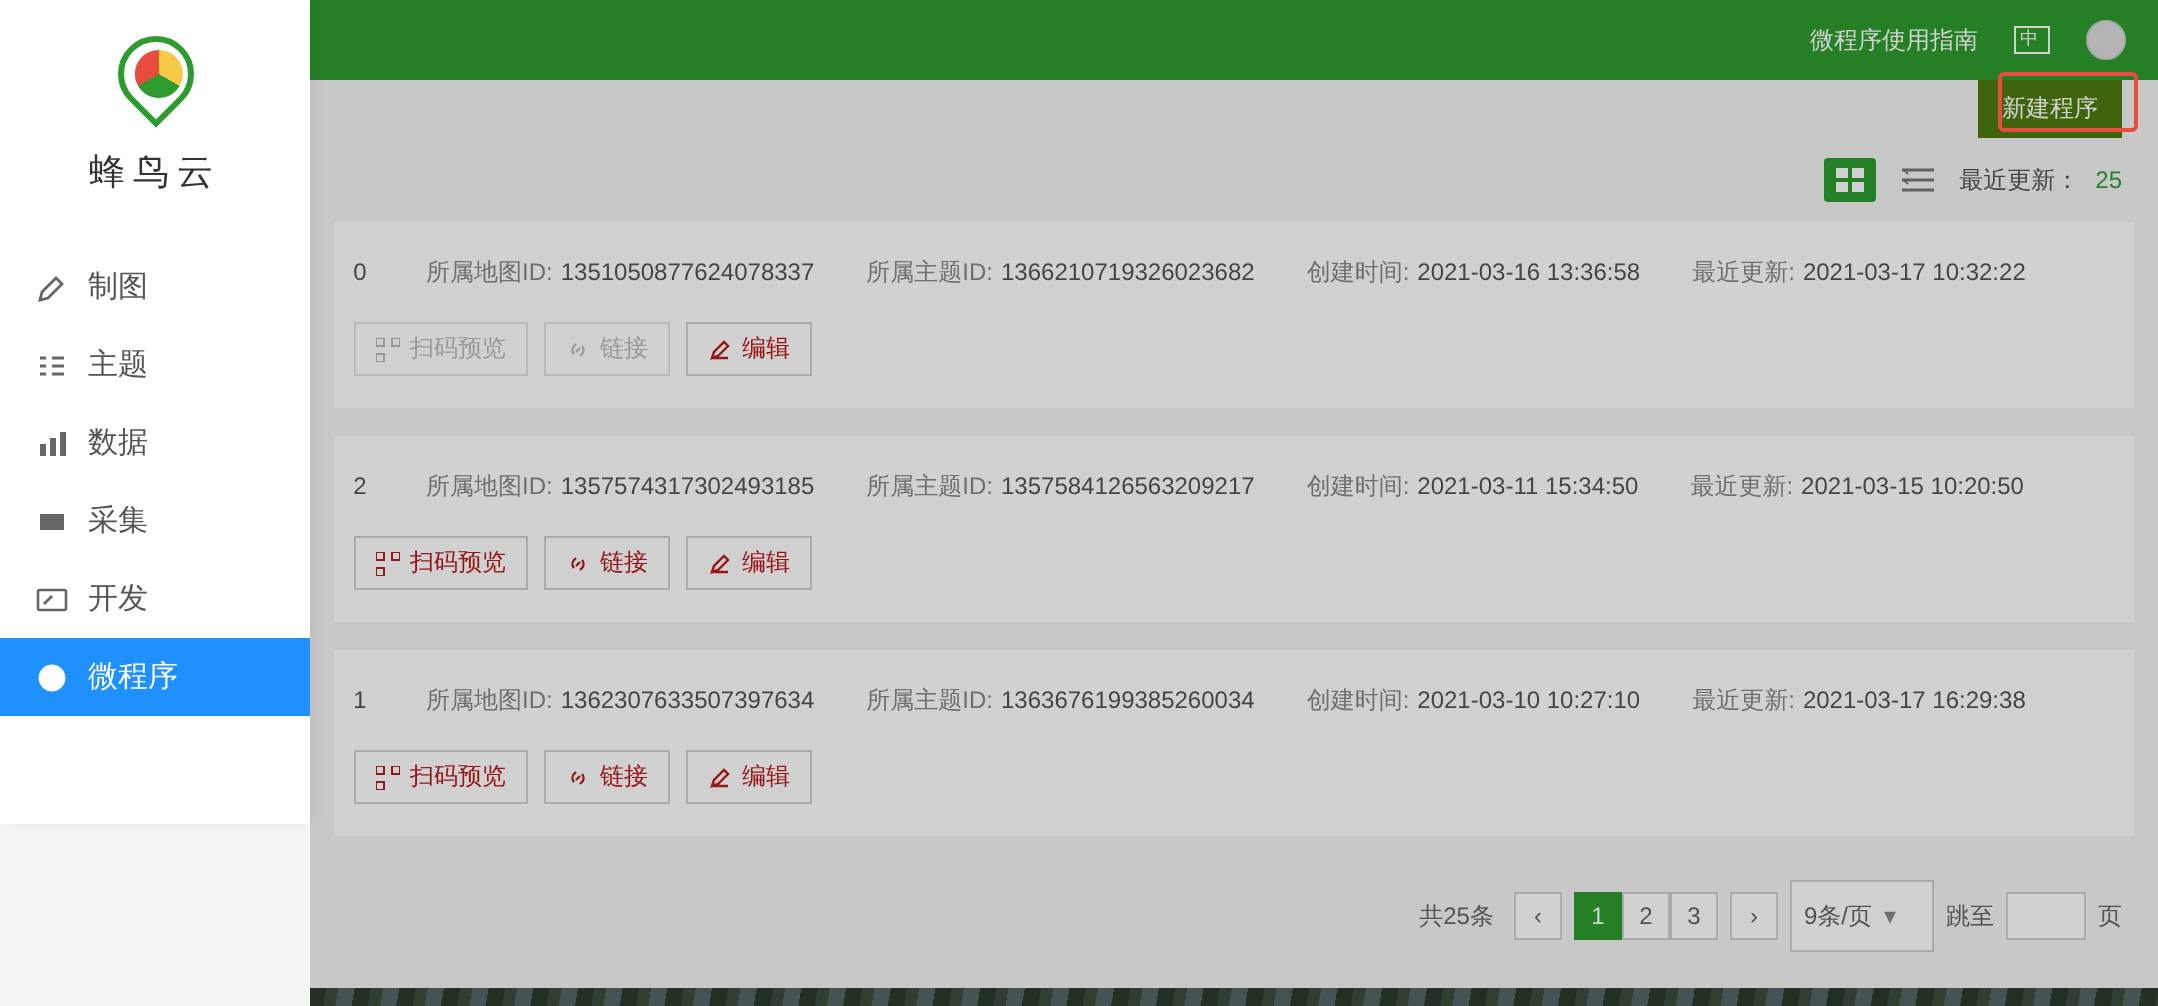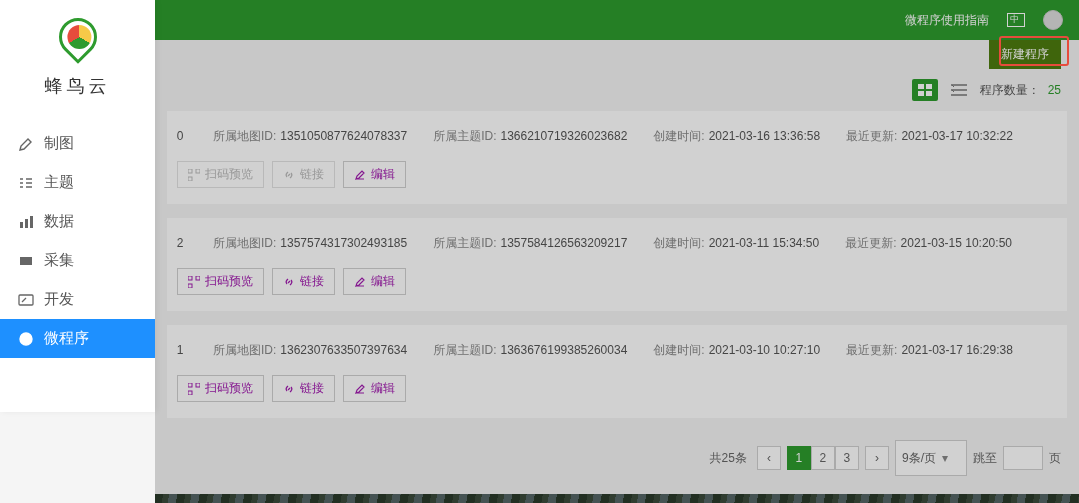--- a/index.html
+++ b/index.html
@@ -43,21 +43,21 @@
   .chip.light { background:transparent; color:#666; border:none; }
   .count-num { color:#2e9b2e; }
 
   .list { padding:0 12px; }
   .card { background:#fff; margin-bottom:14px; padding:16px 10px 16px 2px; }
   .card-row1 { display:flex; align-items:center; gap:26px; font-size:12px; color:#555; padding-left:4px; flex-wrap:nowrap; white-space:nowrap; }
   .card-row1 .lead-badge { width:14px; height:18px; display:inline-flex; align-items:center; justify-content:center;}
   .kv-label { color:#888; }
   .kv-val { color:#555; margin-left:4px; }
   .card-row2 { display:flex; gap:8px; margin-top:16px; padding-left:8px; }
-  .mini-btn { border:1px solid #d0d0d0; background:#fff; color:#a21caf; font-size:12px; padding:4px 10px; display:inline-flex; align-items:center; gap:5px; cursor:pointer; }
+  .mini-btn { border:1px solid #d0d0d0; background:#fff; color:#b91c1c; font-size:12px; padding:4px 10px; display:inline-flex; align-items:center; gap:5px; cursor:pointer; }
   .mini-btn.disabled { color:#bbb; border-color:#e2e2e2; cursor:not-allowed; }
   .mini-btn svg { width:12px; height:12px; }
 
   
   .pager-row { display:flex; justify-content:flex-end; align-items:center; gap:6px; padding:8px 18px 12px; font-size:12px; color:#666; }
   .pager-row .info { margin-right:4px; }
   .pg-btn { min-width:24px; height:24px; border:1px solid #d0d0d0; background:#fff; display:inline-flex; align-items:center; justify-content:center; cursor:pointer; font-size:12px; color:#666; }
   .pg-btn.active { background:#2e9b2e; color:#fff; border-color:#2e9b2e; }
   .pg-select { height:36px; border:1px solid #d0d0d0; font-size:12px; padding:0 18px 0 6px; background:#fff; appearance:none; position:relative; display:inline-flex; align-items:center; }
   .pg-select::after { content:"▾"; margin-left:6px; color:#888; }
@@ -152,21 +152,21 @@
           <rect x="0" y="7" width="6" height="5" fill="#fff"></rect>
           <rect x="8" y="7" width="6" height="5" fill="#fff"></rect>
         </svg>
     </span>
     <span class="chip light">
       <svg width="16" height="12" viewBox="0 0 16 12">
           <path d="M0 1h16M0 6h16M0 11h16" stroke="#777" stroke-width="1.5"></path>
           <path d="M1 1l2 2M1 6l2 2" stroke="#777" stroke-width="1"></path>
         </svg>
     </span>
-    <span>程序数量：</span>
+    <span>最近更新：</span>
       <span class="count-num">25</span>
   </div>
 
   <div class="list" id="list">
       <div class="card">
         <div class="card-row1">
           <span class="lead-badge">0</span>
           <span><span class="kv-label">所属地图ID:</span><span class="kv-val">1351050877624078337</span></span>
           <span><span class="kv-label">所属主题ID:</span><span class="kv-val">1366210719326023682</span></span>
           <span><span class="kv-label">创建时间:</span><span class="kv-val">2021-03-16 13:36:58</span></span>

